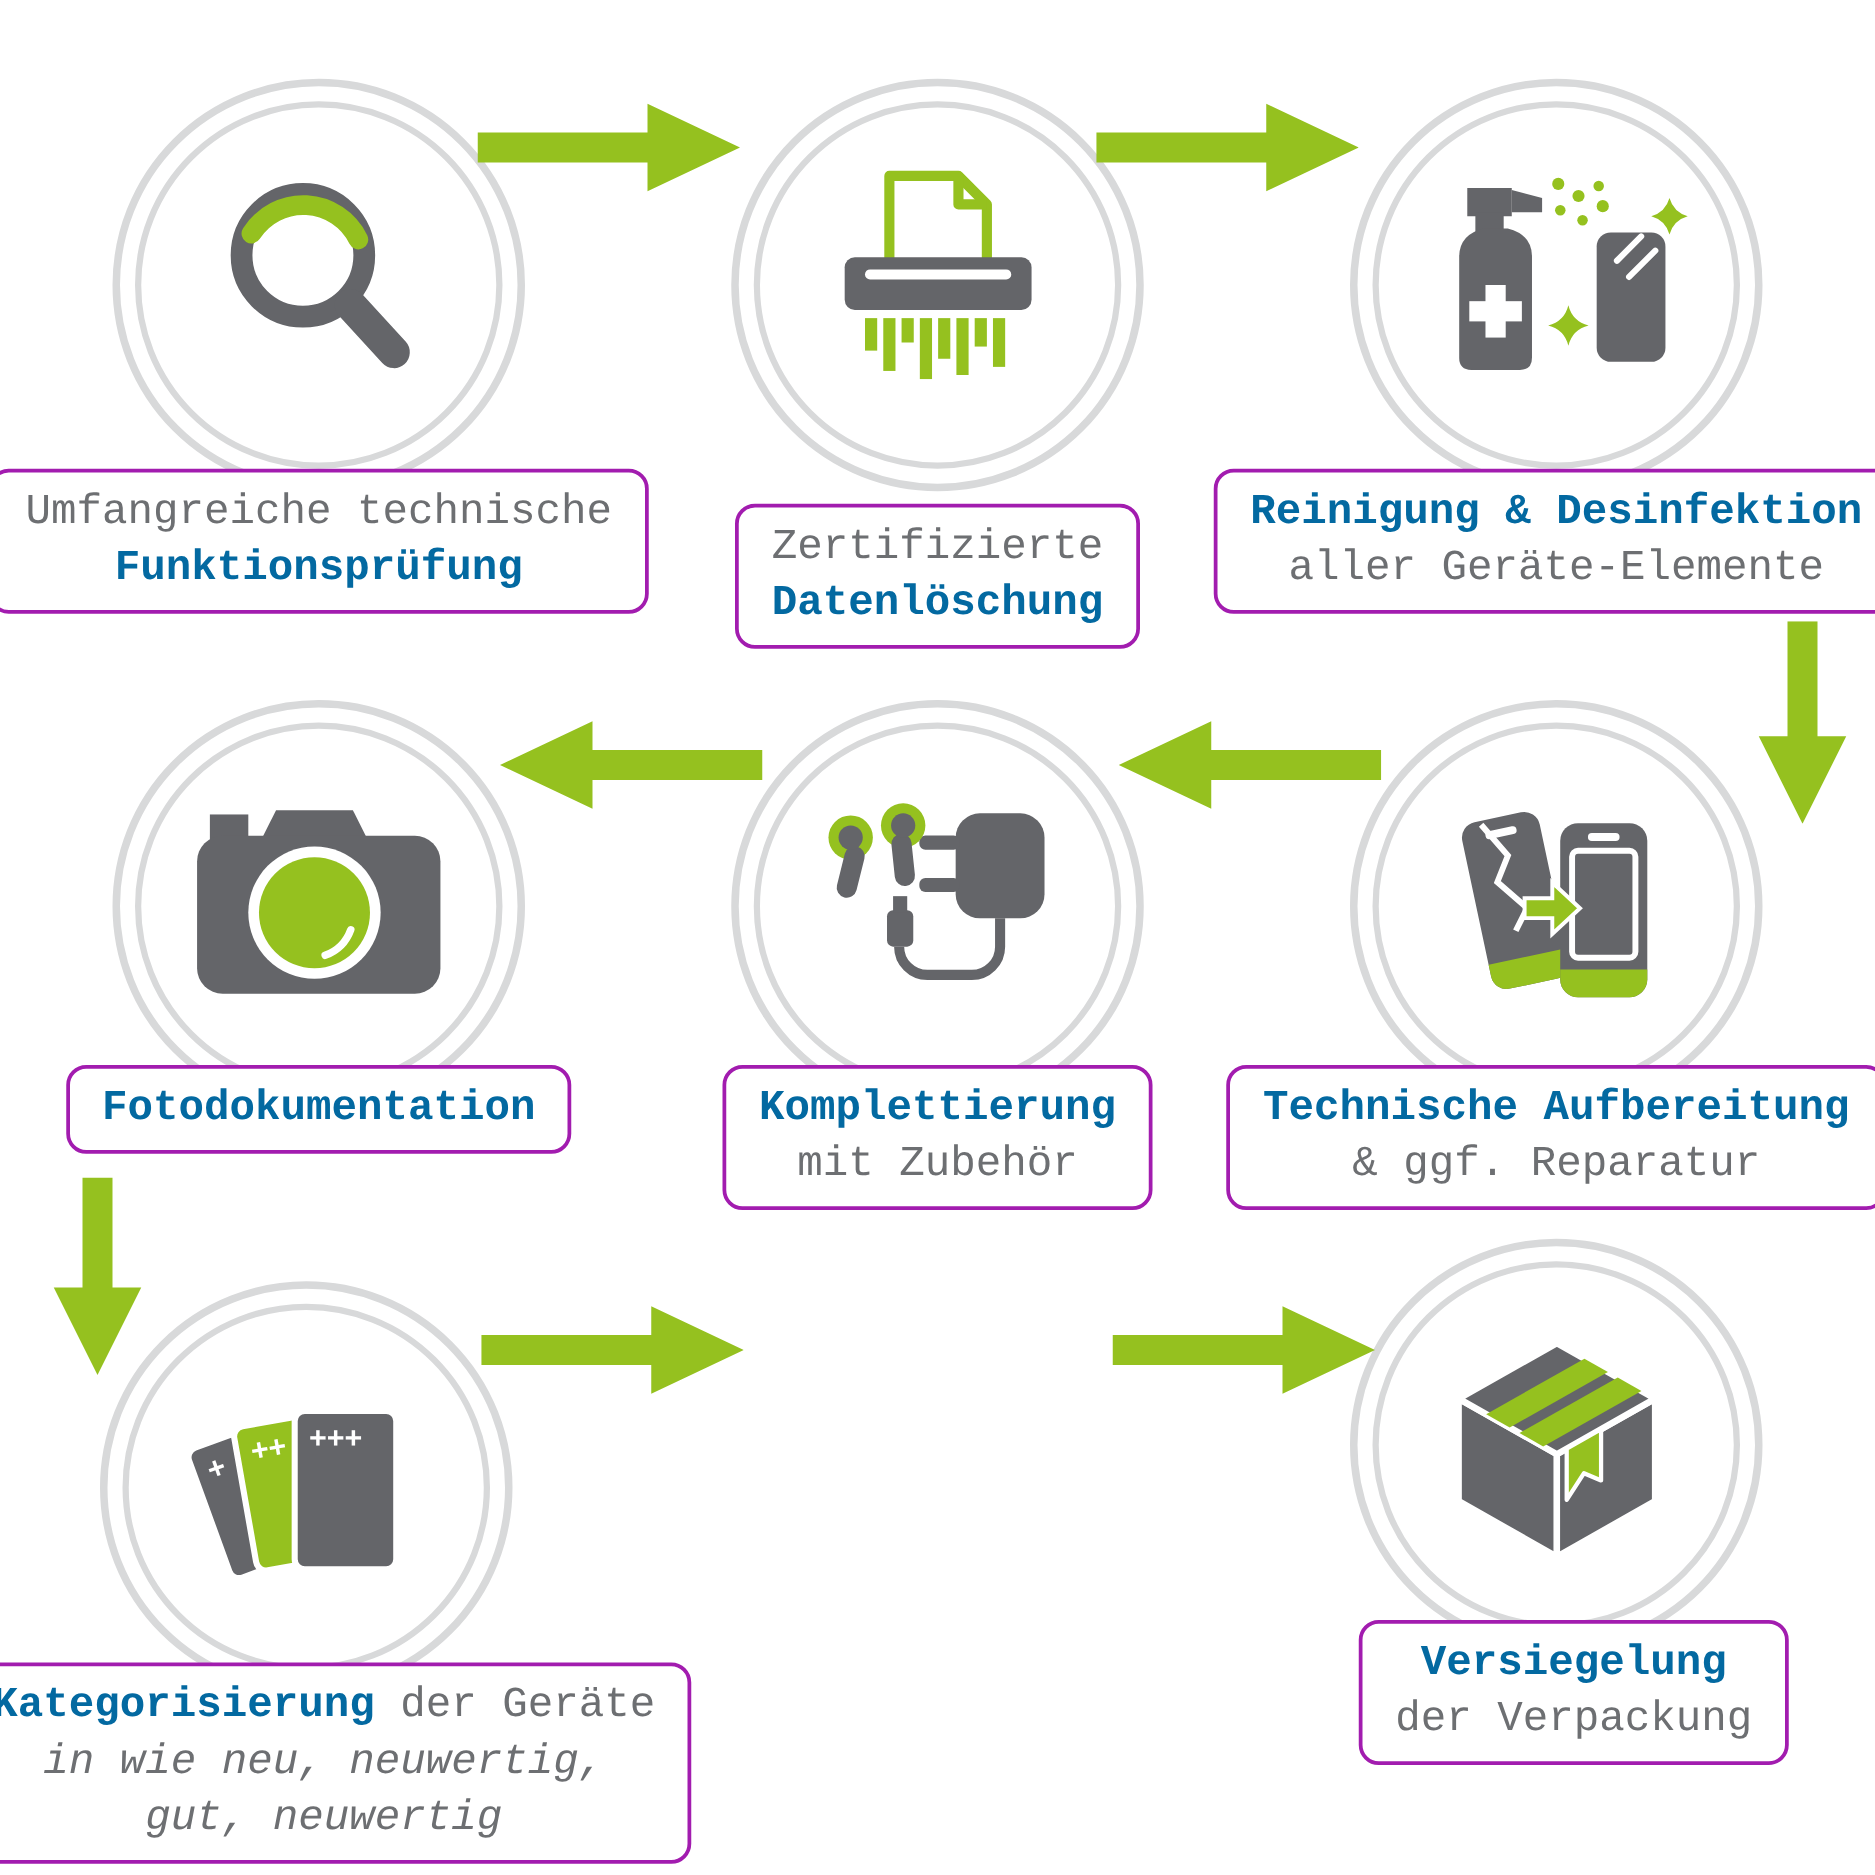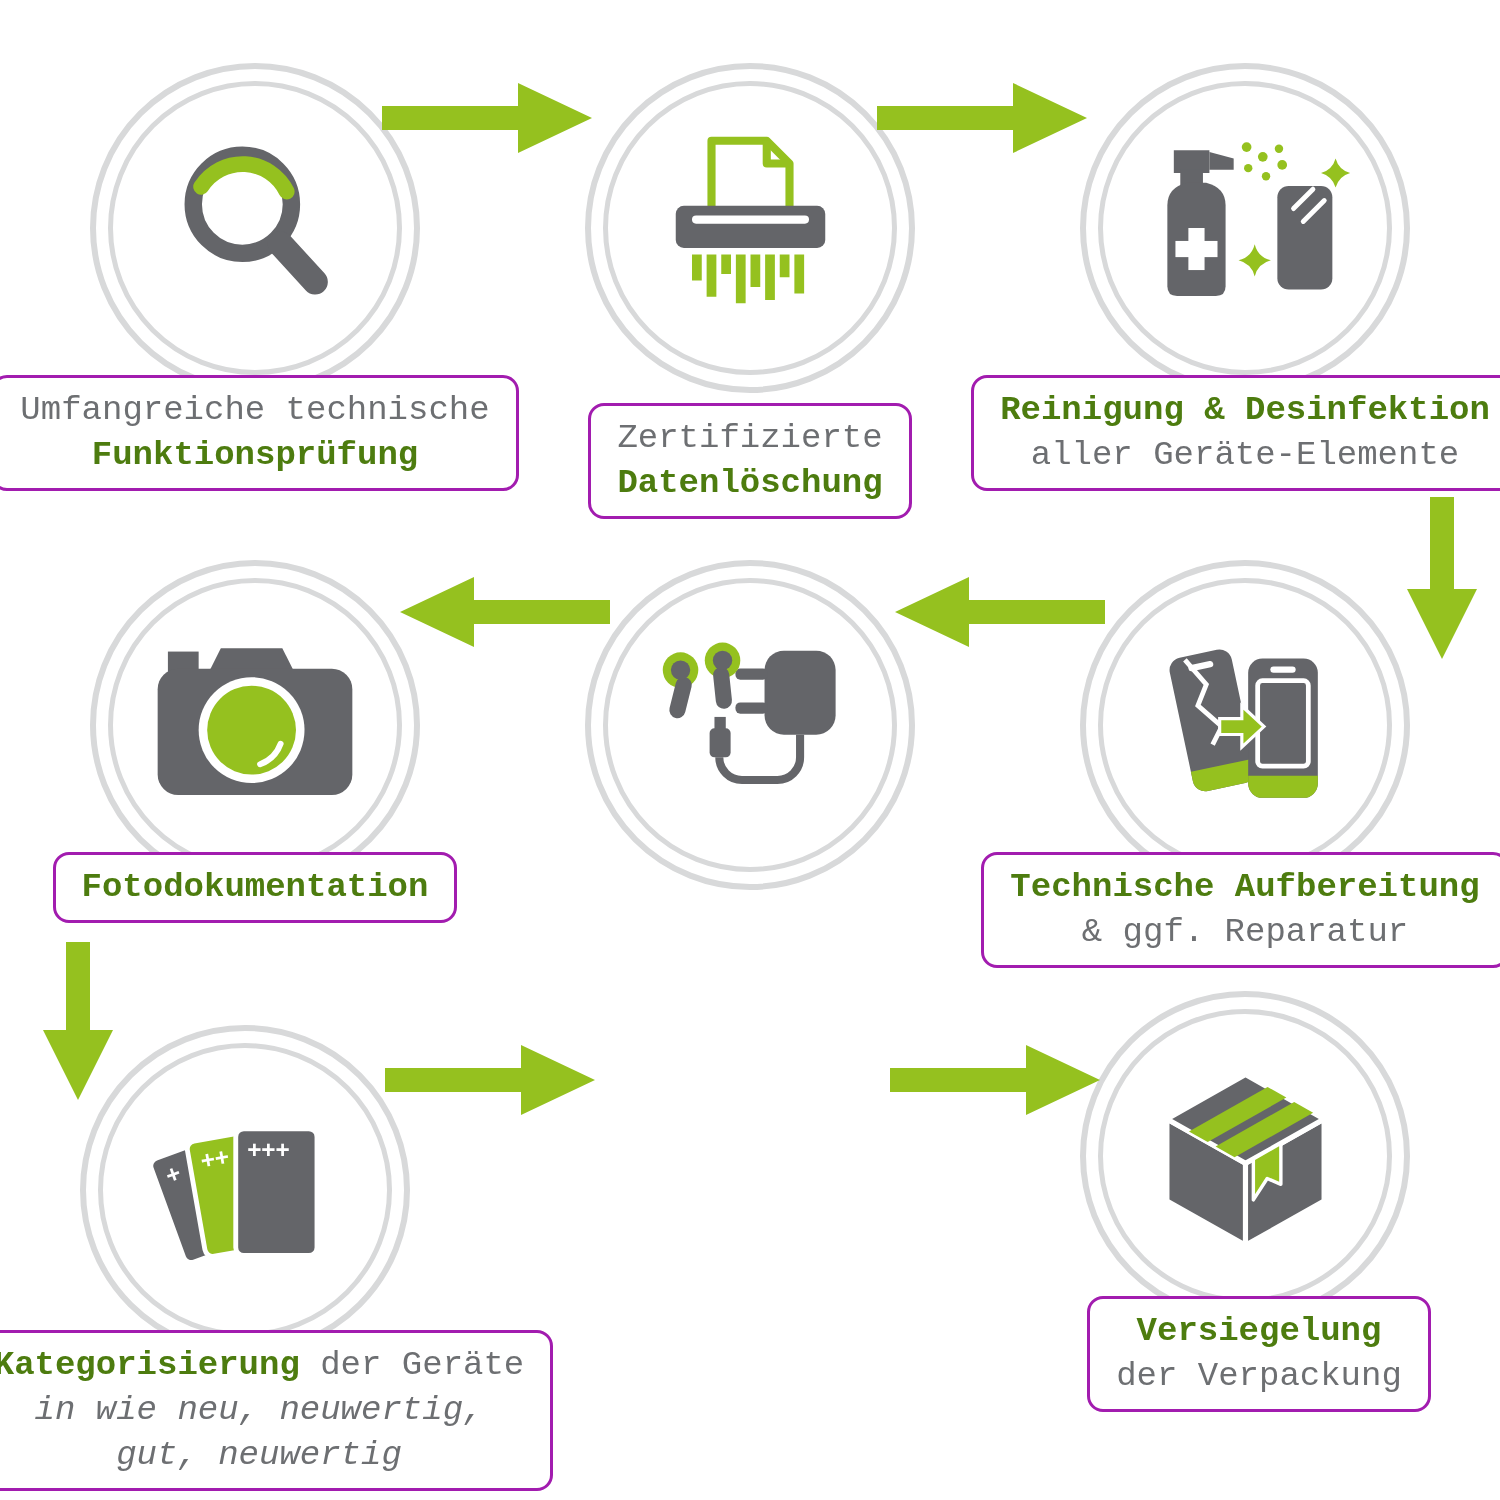--- a/index.html
+++ b/index.html
@@ -20,21 +20,21 @@
   }
   .lbl {
     position:relative; z-index:2; background:#fff;
     border:3px solid #a21caf; border-radius:16px;
     padding:10px 26px; text-align:center;
     font-size:34px; line-height:1.32; color:#6d6f72; white-space:nowrap;font-family:Liberation Mono, monospace;
   }
   .r1 .lbl { margin-top:-18px; }
   .r2 .lbl { margin-top:-38px; }
   .r3 .lbl { margin-top:-25px;margin-left:28px; }
-  .b { font-weight:bold; color:#4d7c0f; }
+  .b { font-weight:bold; color:#0369a1; }
   .it { font-style:italic; }
   .arrow { position:absolute; }
   .ic { display:block; }
 </style>
 </head>
 <body>
 
 <div class="canvas">
 
   <div class="step r1" style="left:15px; top:63px;">
@@ -143,20 +143,24 @@
         <rect x="43" y="55" width="7" height="8" fill="#646569"></rect>
         <circle cx="22" cy="26" r="11" fill="#95c11f"></circle>
         <rect x="17" y="30" width="10" height="26" rx="5" fill="#646569" transform="rotate(14 22 43)"></rect>
         <circle cx="22" cy="26" r="6" fill="#646569"></circle>
         <circle cx="48" cy="20" r="11" fill="#95c11f"></circle>
         <rect x="43" y="24" width="10" height="26" rx="5" fill="#646569" transform="rotate(-6 48 37)"></rect>
         <circle cx="48" cy="20" r="6" fill="#646569"></circle>
       </svg>
     </div>
       </div>
+    <div class="lbl">
+      <div class="b">Komplettierung</div>
+      <div>mit Zubehör</div>
+    </div>
   </div>
 
   <div class="step r2" style="left:15px; top:560px;">
     <div class="circle">
         <div class="circle-inner">
       <svg class="ic" width="222" height="188" viewBox="0 0 130 110">
         <rect x="14" y="12" width="18" height="12" fill="#646569"></rect>
         <path d="M38 24 L45 10 H81 L88 24 Z" fill="#646569"></path>
         <rect x="8" y="22" width="114" height="74" rx="12" fill="#646569"></rect>
         <circle cx="63" cy="58" r="31" fill="#fff"></circle>

